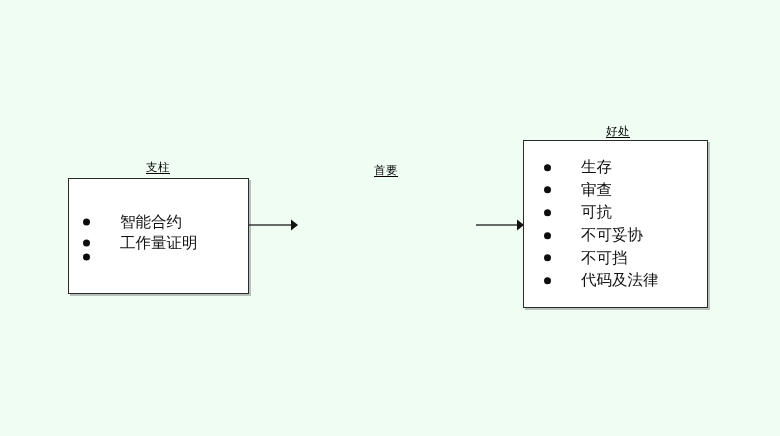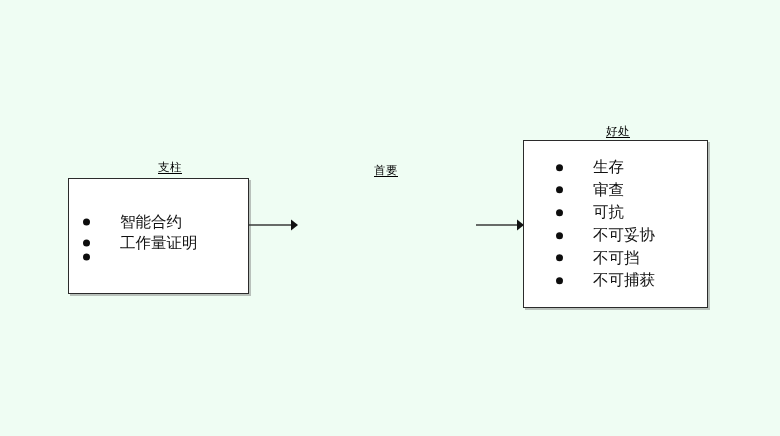--- a/index.html
+++ b/index.html
@@ -68,21 +68,21 @@
   }
 
   
   #pillars-list {
     left: 14px;
     top: 50%;
     transform: translateY(-50%);
   }
   
   #benefits-list {
-    left: 32px;
+    left: 20px;
     top: 50%;
     transform: translateY(-50%);
     text-align: right;
   }
   #benefits-list li {
     line-height: 1.46;
   }
 
   
   .node-center-text {
@@ -101,21 +101,21 @@
   .arrow {
     position: absolute;
     overflow: visible;
   }
 </style>
 </head>
 <body>
 
 <div id="canvas">
 
-  <div class="node-label" style="left:170px; top:160px;">支柱</div>
+  <div class="node-label" style="left:158px; top:160px;">支柱</div>
 
   <div class="node" id="node-pillars" style="left:68px; top:178px; width:181px; height:116px;">
     <ul class="bullets" id="pillars-list">
       <li>
         <span class="dot"></span>
         <span>智能合约</span>
       </li>
       <li>
         <span class="dot"></span>
         <span>工作量证明</span>
@@ -158,18 +158,18 @@
       <li>
         <span class="dot"></span>
         <span>不可妥协</span>
       </li>
       <li>
         <span class="dot"></span>
         <span>不可挡</span>
       </li>
       <li>
         <span class="dot"></span>
-        <span>不可捕获</span>
+        <span>代码及法律</span>
       </li>
     </ul>
   </div>
 
 </div>
 
 </body></html>

